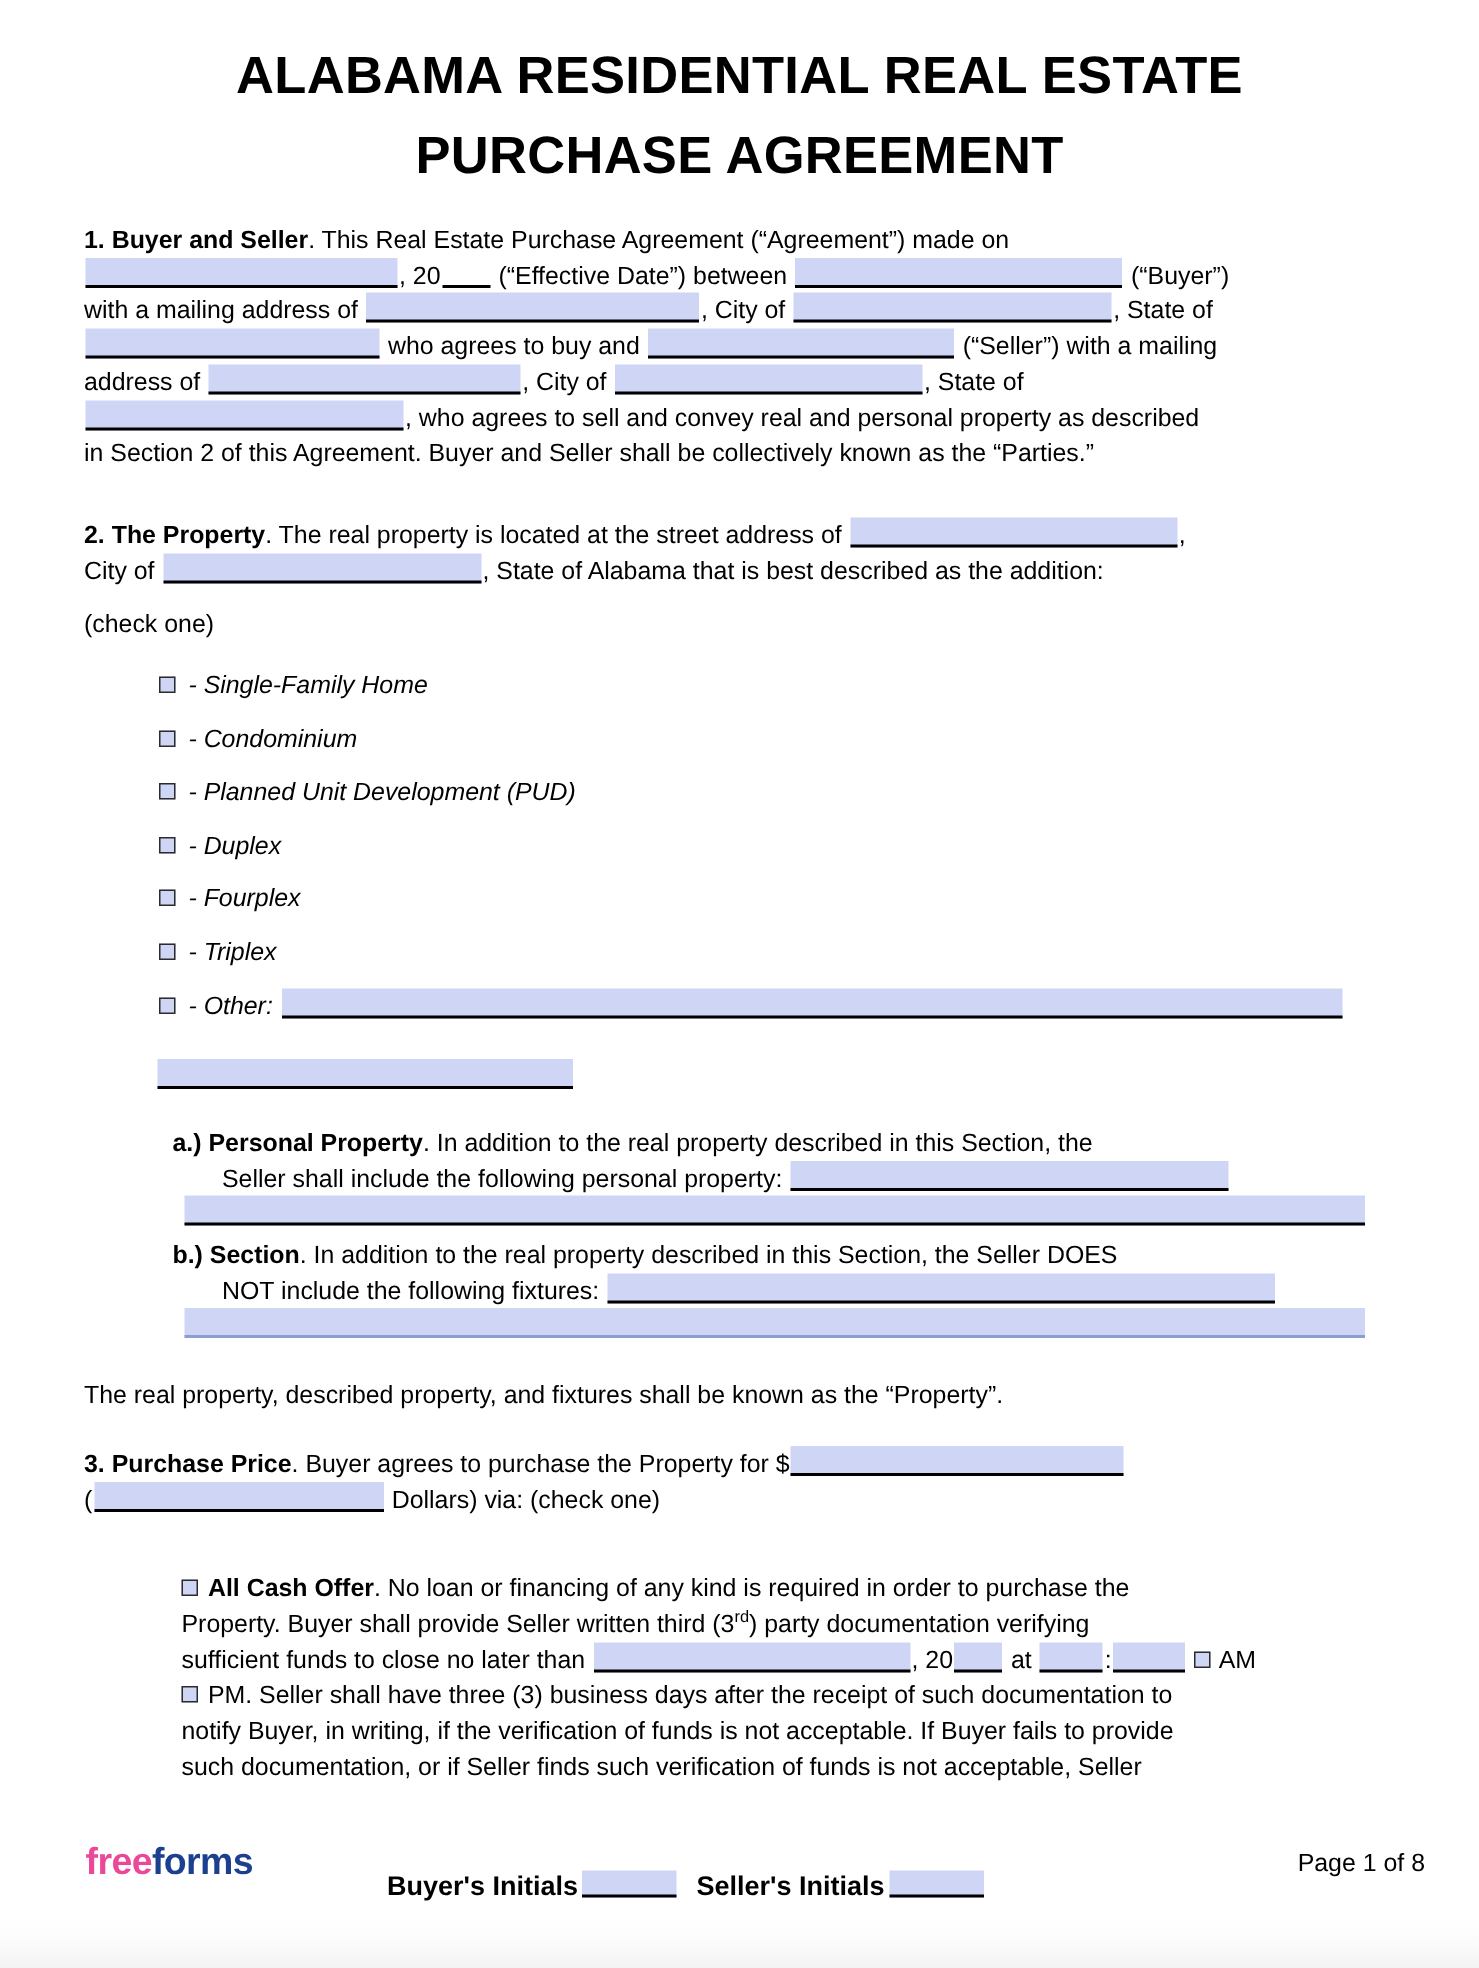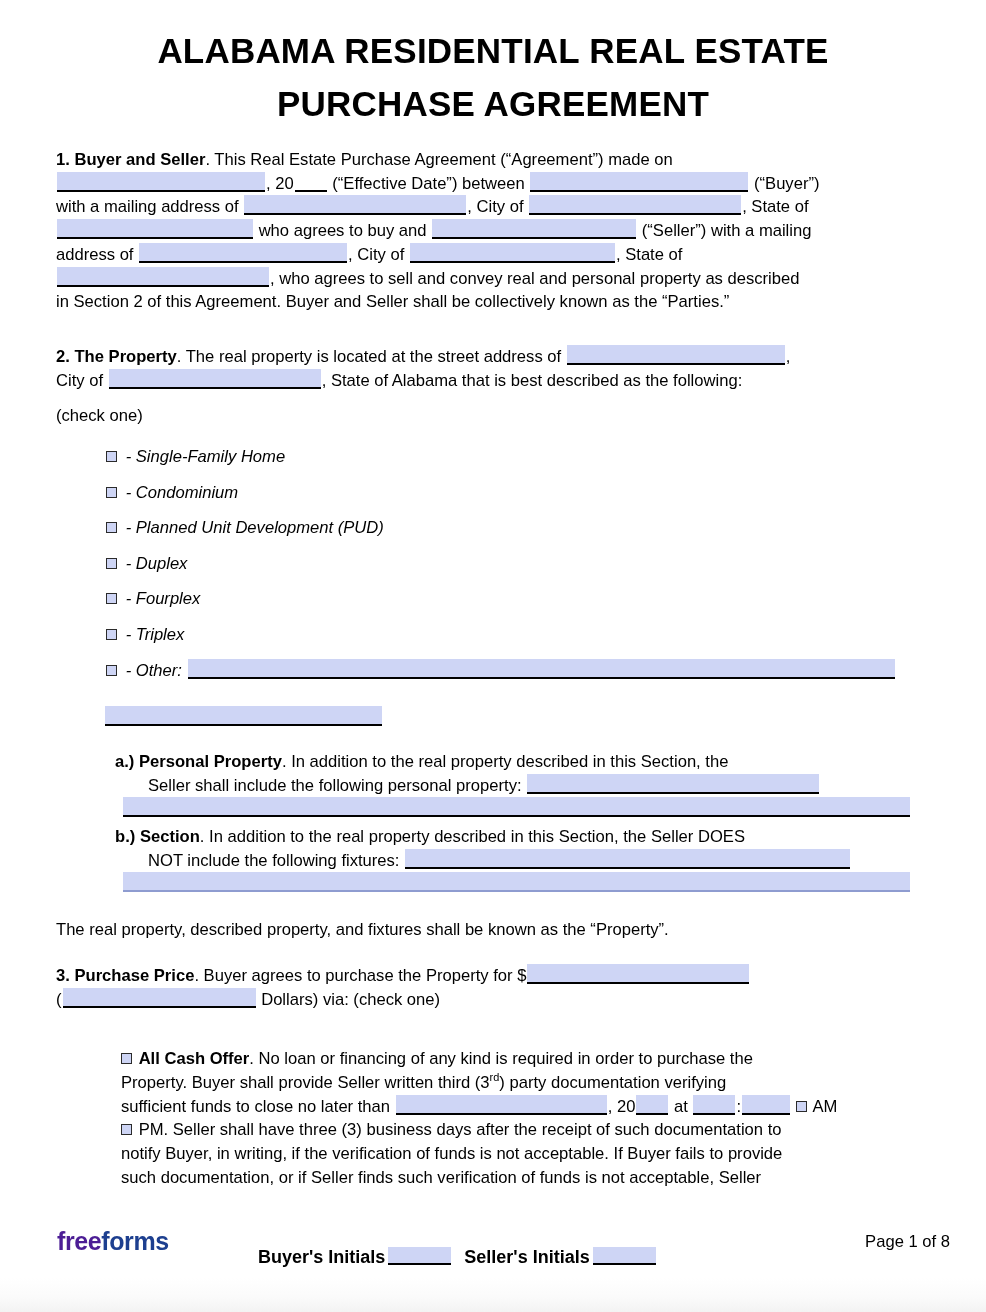--- a/index.html
+++ b/index.html
@@ -166,21 +166,21 @@
     height: 60px;
   }
   #logo {
     position: absolute;
     left: 57px;
     bottom: 22px;
     font-size: 25px;
     font-weight: bold;
     letter-spacing: -0.4px;
   }
-  #logo .free  { color: #4c1d95; }
+  #logo .free  { color: #ec4899; }
   #logo .forms { color: #1d3f8f; }
 
   #initials {
     position: absolute;
     left: 258px;
     bottom: 10px;
     font-size: 18px;
     font-weight: bold;
     white-space: nowrap;
   }
@@ -206,21 +206,21 @@
     <span>ALABAMA RESIDENTIAL REAL ESTATE</span>
     <span class="line2">PURCHASE AGREEMENT</span>
   </h1>
 
   <div class="body-area">
 
     <p class="para"><b>1. Buyer and Seller</b><span>. This Real Estate Purchase Agreement (“Agreement”) made on</span><br><span class="blank w-date"></span><span>, 20</span><span class="blank noFill w-yy"></span> <span>(“Effective Date”) between</span> <span class="blank w-buyer"></span> <span>(“Buyer”)</span><br><span>with a mailing address of</span> <span class="blank w-addr"></span><span>, City of</span> <span class="blank w-city"></span><span>, State of</span><br><span class="blank w-state"></span> <span>who agrees to buy and</span> <span class="blank w-seller"></span> <span>(“Seller”) with a mailing</span><br><span>address of</span> <span class="blank w-addr2"></span><span>, City of</span> <span class="blank w-city2"></span><span>, State of</span><br><span class="blank w-state2"></span><span>, who agrees to sell and convey real and personal property as described</span><br><span>in Section 2 of this Agreement. Buyer and Seller shall be collectively known as the “Parties.”</span></p>
 
     <div class="gap-lg"></div>
 
-    <p class="para"><b>2. The Property</b><span>. The real property is located at the street address of</span> <span class="blank w-street"></span><span>,</span><br><span>City of</span> <span class="blank w-city3"></span><span>, State of Alabama that is best described as the following:</span></p>
+    <p class="para"><b>2. The Property</b><span>. The real property is located at the street address of</span> <span class="blank w-street"></span><span>,</span><br><span>City of</span> <span class="blank w-city3"></span><span>, State of Alabama that is best described as the addition:</span></p>
 
     <div class="gap-sm"></div>
 
     <p class="para">(check one)</p>
 
     <div class="opt-list">
       <div class="opt-row"><span class="cb"></span> <span>- Single-Family Home</span></div>
       <div class="opt-row"><span class="cb"></span> <span>- Condominium</span></div>
       <div class="opt-row"><span class="cb"></span> <span>- Planned Unit Development (PUD)</span></div>
       <div class="opt-row"><span class="cb"></span> <span>- Duplex</span></div>

